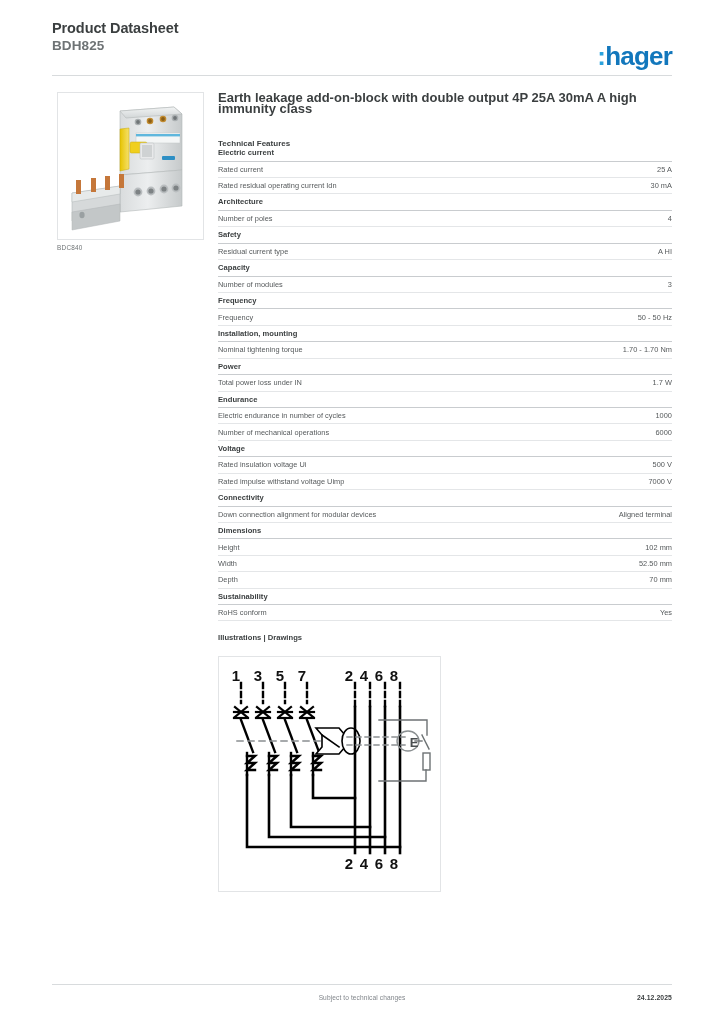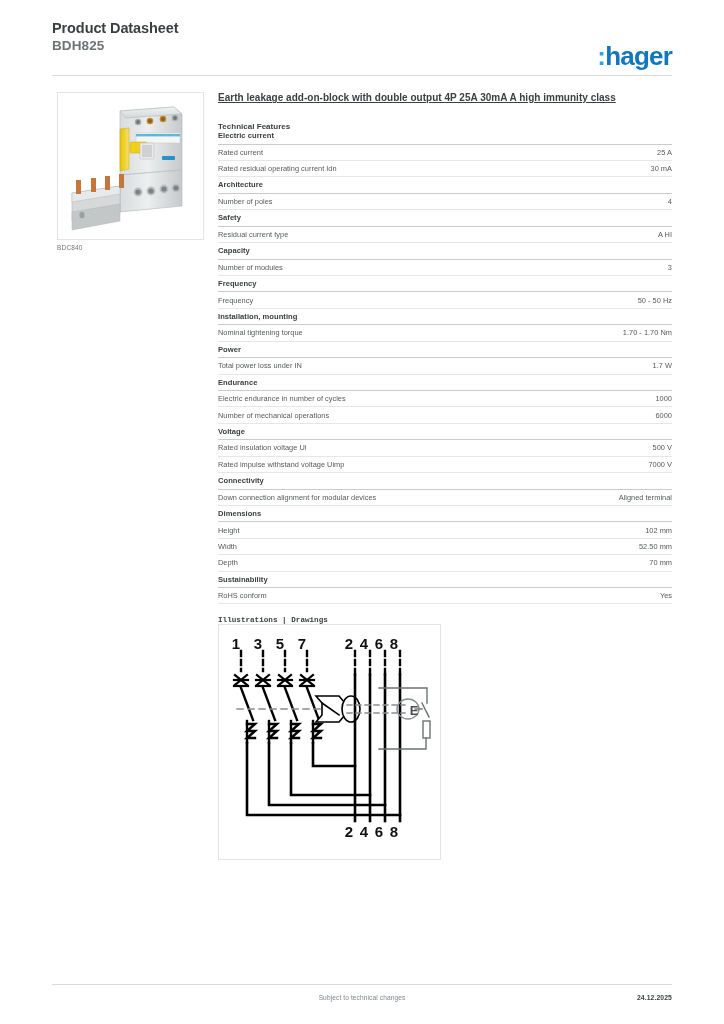--- a/index.html
+++ b/index.html
@@ -43,24 +43,23 @@
     overflow: hidden;
   }
   .product-caption {
     position: absolute; left: 57px; top: 244px;
     font-size: 6.4px; color: #6e7375; letter-spacing: 0.25px;
   }
 
   
   .main { position: absolute; left: 218px; top: 92px; width: 454px; }
   .product-desc {
-    font-size: 10px; font-weight: bold; color: #3b3f40;
+    font-size: 13px; font-weight: bold; color: #3b3f40;
     line-height: 11px; letter-spacing: 0.02px;
-    margin-bottom: 19px;
-    text-decoration: underline;
+    margin-bottom: 25px;
   }
   .tech-heading {
     font-size: 8px; font-weight: bold; color: #3b3f40;
     letter-spacing: 0.02px;
   }
   .spec-group { margin-bottom: 3px; }
   .group-title {
     font-size: 7.6px; font-weight: bold; color: #3b3f40;
     padding-bottom: 3.5px; border-bottom: 1px solid #c9cccf;
     letter-spacing: 0.02px;
@@ -71,21 +70,21 @@
     padding: 3.2px 0 3.2px 0;
     border-bottom: 1px solid #e4e6e8;
     letter-spacing: 0.02px;
   }
   .spec-label { text-align: left; }
   .spec-value { text-align: right; white-space: nowrap; padding-left: 12px; }
 
   
   .illus-heading {
     font-size: 7.6px; font-weight: bold; color: #3b3f40;
-    margin-top: 12px; margin-bottom: 0; letter-spacing: 0.02px; font-family: Liberation Mono, monospace;
+    margin-top: 12px; margin-bottom: 14px; letter-spacing: 0.02px;
   }
   .illus-box {
     width: 223px; height: 236px;
     border: 1px solid #e2e4e6; background: #fff;
     position: relative; overflow: hidden;
   }
   .illus-box svg { display: block; }
 
   
   .footer-rule {

